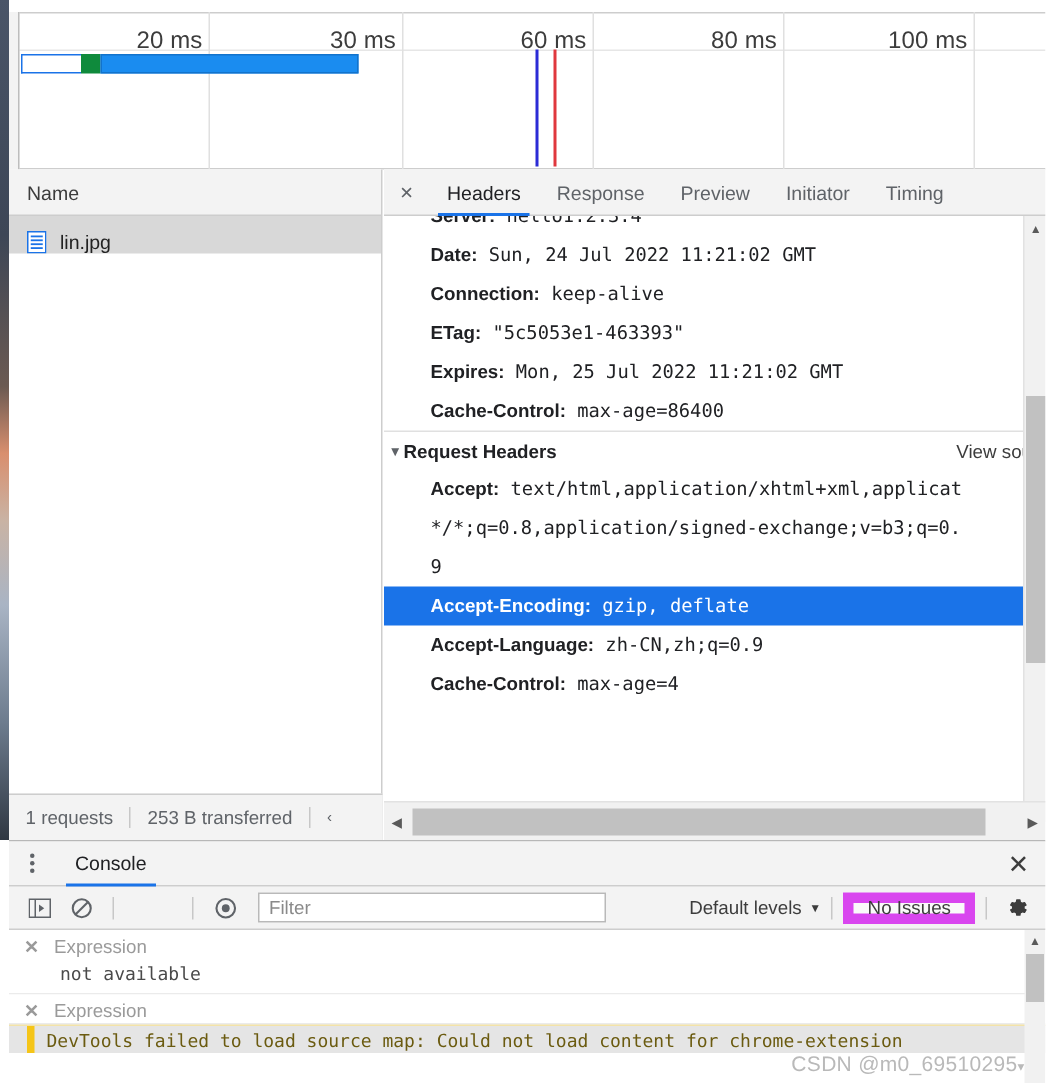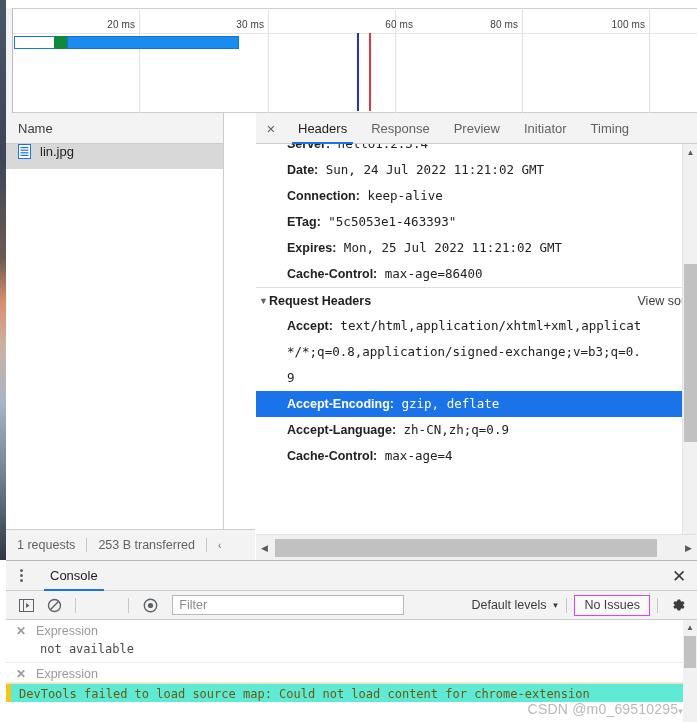--- a/index.html
+++ b/index.html
@@ -27,51 +27,51 @@
   }
   .ov-ruler {
     position: absolute; left: 0; top: 8px; width: 691px; height: 26px;
     border-top: 1px solid #cdcdcd; border-bottom: 1px solid #e6e6e6;
   }
   .ov-grid { position: absolute; left: 0; top: 8px; width: 691px; height: 105px; }
   .ov-tickline {
     position: absolute; top: 0; width: 1px; height: 105px; background: #e0e0e0;
   }
   .ov-ticklabel {
-    position: absolute; top: 11px; font-size: 10px; color: #3c3c3c;
+    position: absolute; top: 11px; font-size: 16px; color: #3c3c3c;
     text-align: right; transform: translateX(-100%); padding-right: 4px;
     white-space: nowrap; letter-spacing: .1px;
   }
   .ov-leftbar {
     position: absolute; left: 0; top: 8px; width: 7px; height: 105px;
     background: #f3f3f3; border-right: 1px solid #bdbdbd;
   }
   .ov-bar-row { position: absolute; left: 8px; top: 36px; height: 13px; }
   .seg { position: absolute; top: 0; height: 13px; }
   .seg.queue { background: #fff; border: 1px solid #1a73e8; border-right: none; }
   .seg.dns   { background: #0f8a3c; }
   .seg.wait  { background: #1a8cf0; border: 1px solid #1273cc; }
   .ev-line { position: absolute; top: 33px; width: 2px; height: 78px; }
   .ev-blue { background: #2b2bd6; }
   .ev-red  { background: #e0383e; }
 
   
   .split { position: absolute; left: 6px; top: 113px; width: 691px; height: 447px; }
 
   .reqlist {
-    position: absolute; left: 0; top: 0; width: 218px; height: 447px;
+    position: absolute; left: 0; top: 0; width: 249px; height: 447px;
     background: #fff; border-right: 1px solid #cdcdcd;
   }
   .reqlist-head {
     height: 31px; background: #f3f3f3; border-bottom: 1px solid #cdcdcd;
     display: flex; align-items: center; padding-left: 12px;
   }
   .reqlist-head span { font-size: 13px; color: #3c3c3c; }
   .req-row {
-    height: 25px; display: flex; align-items: flex-start; gap: 9px;
+    height: 25px; display: flex; align-items: flex-end; gap: 9px;
     padding-left: 12px; background: #d8d8d8;
   }
   .doc-icon { width: 13px; height: 15px; flex: none; position: relative; }
   .doc-icon svg { display: block; }
   .req-row .fname { font-size: 13px; color: #222; }
 
   .detail {
     position: absolute; left: 250px; top: 0; width: 441px; height: 447px;
     background: #fff;
   }
@@ -203,38 +203,38 @@
   .ct-select { display: flex; align-items: flex-end; gap: 5px; font-size: 12.5px; color: #3c3c3c; padding: 0 4px; margin-top: 43px; }
   .ct-caret { font-size: 8px; color: #3c3c3c; }
   .ct-filter {
     flex: 0 0 232px; height: 20px; margin-left: 8px; background: #fff;
     border: 1px solid #b9b9b9; display: flex; align-items: center; padding: 0 6px;
   }
   .ct-filter span { font-size: 12.5px; color: #8a8a8a; }
   .ct-spacer { flex: 1; }
   .ct-levels { font-size: 12.5px; color: #3c3c3c; display: flex; align-items: center; gap: 5px; }
   .ct-issues {
-    height: 21px; border: 1px solid #d946ef; background: #fafafa;
+    height: 21px; border: 7px solid #d946ef; background: #fafafa;
     display: flex; align-items: center; padding: 0 9px; font-size: 12.5px; color: #3c3c3c;
   }
   .ct-gear { width: 26px; display: flex; align-items: center; justify-content: center; }
 
   
   .console-body { position: relative; height: 103px; overflow: hidden; background: #fff; }
   .cmsg { position: relative; border-bottom: 1px solid #ebebeb; background: #fff; padding-left: 10px; }
   .cmsg-head { display: flex; align-items: flex-start; gap: 10px; padding-top: 4px; }
   .c-x { color: #9a9a9a; font-size: 12px; line-height: 15px; font-weight: bold; }
   .c-title { font-size: 12.5px; color: #9a9a9a; line-height: 15px; }
   .c-detail {
     font-family: "DejaVu Sans Mono", "Liberation Mono", monospace;
     font-size: 12px; color: #4a4a4a; padding: 2px 0 5px 24px; line-height: 16px;
   }
   .cmsg.warn {
-    background: #5eead4; border-top: 1px solid #f3e3a8; border-bottom: none;
-    padding-left: 0; display: flex; align-items: flex-start; gap: 8px;
+    background: #e5e5e5; border-top: 1px solid #f3e3a8; border-bottom: none;
+    padding-left: 12px; display: flex; align-items: flex-start; gap: 8px;
   }
   .warn-strip { width: 5px; align-self: stretch; background: #f5c518; flex: none; }
   .warn-text {
     font-family: "DejaVu Sans Mono", "Liberation Mono", monospace;
     font-size: 12px; color: #6b5b10; line-height: 16px; padding-top: 2px;
     white-space: nowrap; overflow: hidden;
   }
 
   .console-vscroll {
     position: absolute; right: 0; top: 0; width: 14px; height: 103px;
@@ -264,21 +264,21 @@
     <div class="ov-ruler"></div>
     <div class="ov-grid">
       <div class="ov-tickline" style="left:133px"></div>
       <div class="ov-tickline" style="left:262px"></div>
       <div class="ov-tickline" style="left:389px"></div>
       <div class="ov-tickline" style="left:516px"></div>
       <div class="ov-tickline" style="left:643px"></div>
 
       <div class="ov-ticklabel" style="left:133px">20 ms</div>
       <div class="ov-ticklabel" style="left:262px">30 ms</div>
-      <div class="ov-ticklabel" style="left:411px">60 ms</div>
+      <div class="ov-ticklabel" style="left:389px">60 ms</div>
       <div class="ov-ticklabel" style="left:516px">80 ms</div>
       <div class="ov-ticklabel" style="left:643px">100 ms</div>
     </div>
 
     <div class="ov-leftbar"></div>
 
     <div class="ov-bar-row">
       <div class="seg queue" style="left:0px;width:40px"></div>
       <div class="seg dns" style="left:40px;width:13px"></div>
       <div class="seg wait" style="left:53px;width:172px"></div>

